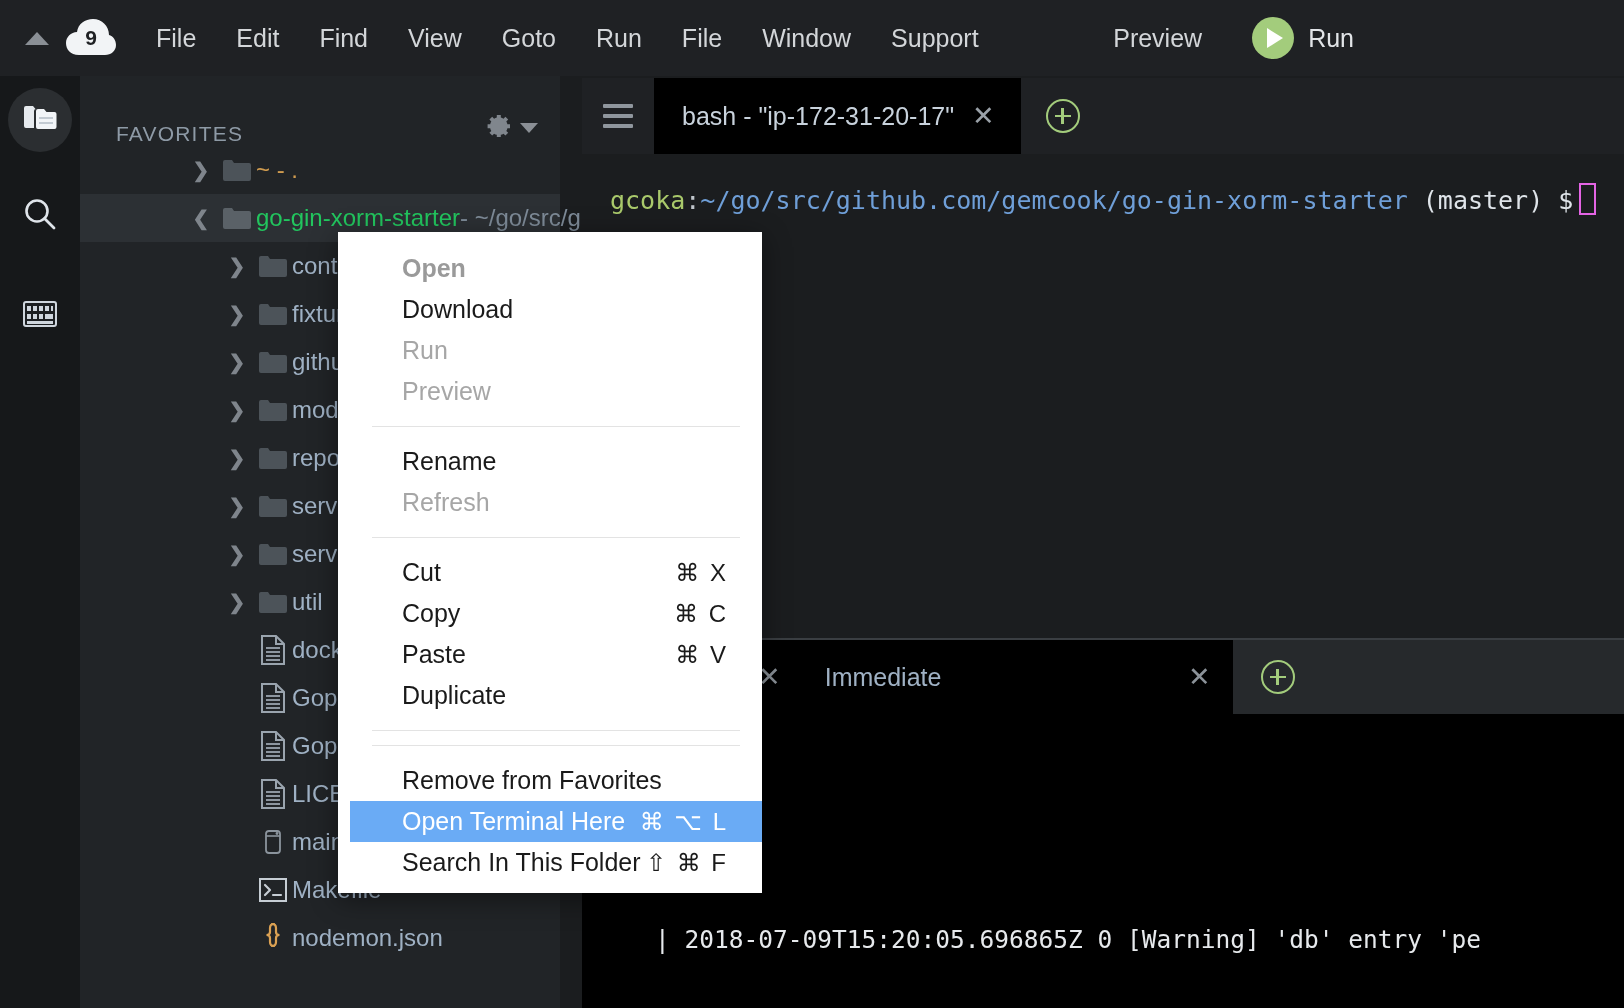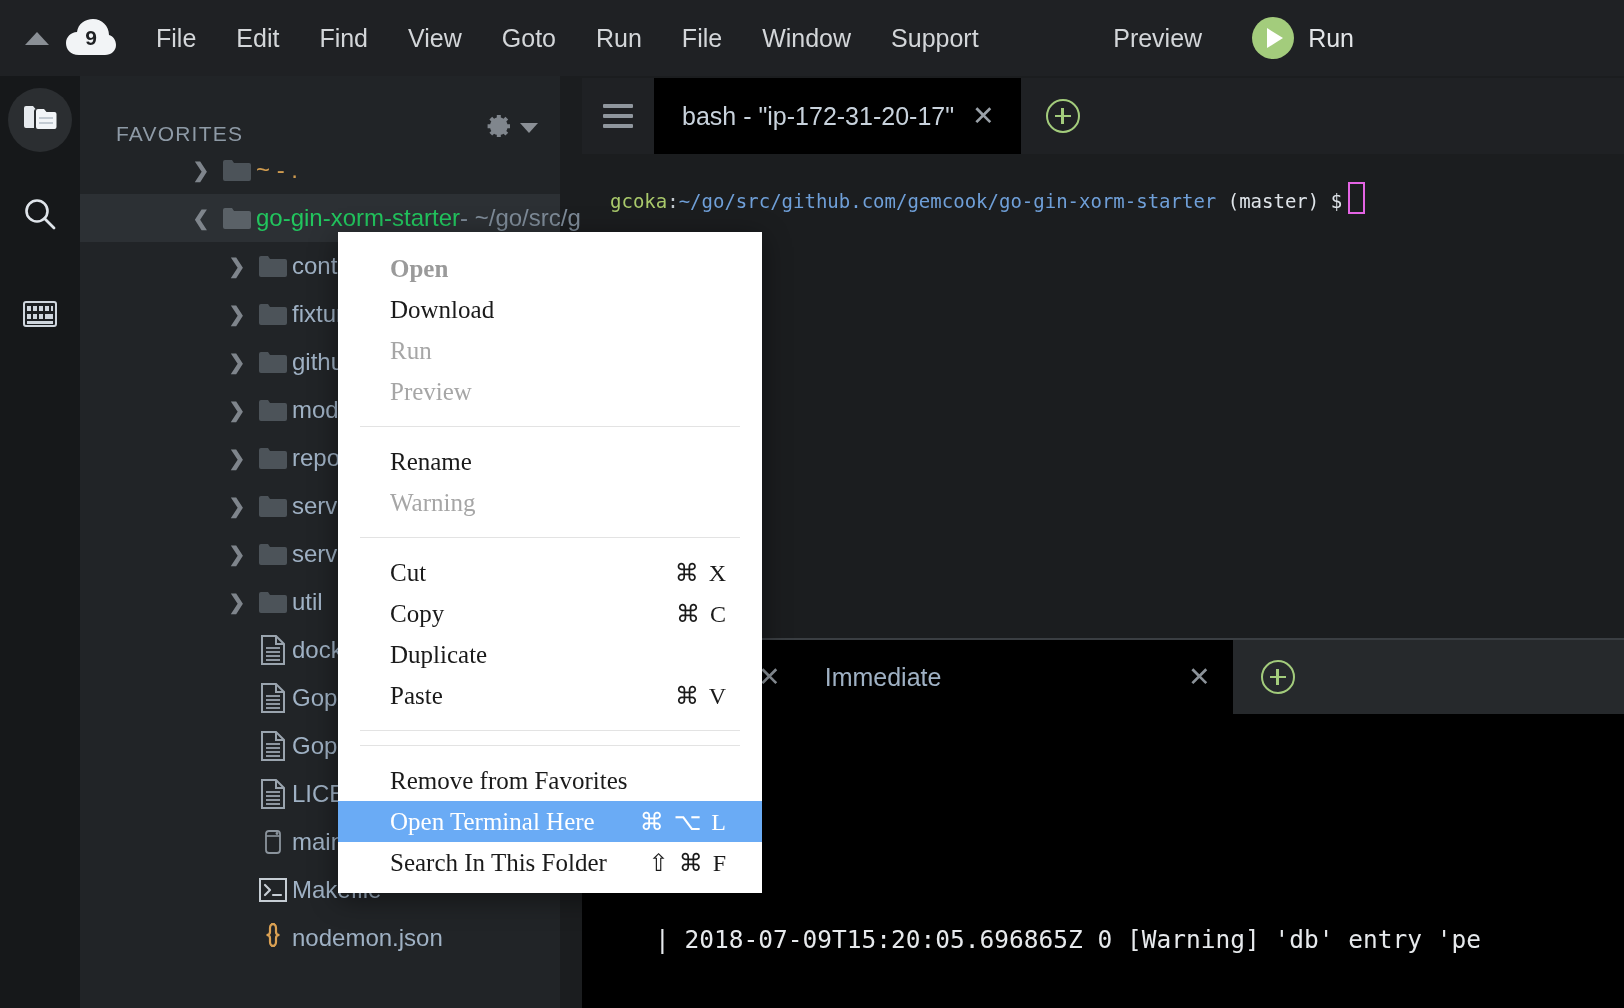--- a/index.html
+++ b/index.html
@@ -128,21 +128,21 @@
   }
   .plus-circ::before, .plus-circ::after {
     content: ""; position: absolute; background: #a3cc7c;
   }
   .plus-circ::before { left: 7px; right: 7px; top: 13.5px; height: 2.5px; }
   .plus-circ::after { top: 7px; bottom: 7px; left: 13.5px; width: 2.5px; }
   .ttab-fill { flex: 1; background: #1f2124; }
   .term-body {
     background: #1b1d1f; height: 484px; padding: 28px 0 0 28px;
     font-family: "DejaVu Sans Mono", "Liberation Mono", monospace;
-    font-size: 19px; line-height: 1.5; white-space: pre; overflow: hidden;
+    font-size: 25px; line-height: 1.5; white-space: pre; overflow: hidden;
   }
   .c-user { color: #a9c96b; }
   .c-colon { color: #c0c6cc; }
   .c-path { color: #6f9fd8; }
   .c-branch { color: #dfe4e9; }
   .cursor {
     display: inline-block; width: 17px; height: 32px;
     border: 2px solid #e464e4; vertical-align: -6px; margin-left: 6px;
   }
 
@@ -167,23 +167,22 @@
     font-family: "DejaVu Sans Mono", "Liberation Mono", monospace;
     font-size: 24.5px; line-height: 1.62; white-space: pre; overflow: hidden;
     color: #e6e9ec;
   }
 
   
   .ctxmenu {
     position: absolute; left: 338px; top: 232px; width: 424px;
     background: #ffffff;
     box-shadow: 0 6px 26px rgba(0,0,0,0.45);
-    padding: 16px 0 10px 0;
+    padding: 16px 0 10px 12px;
     z-index: 50;
-    font-family: Liberation Serif, serif;
   }
   .ctxitem {
     height: 41px; display: flex; align-items: center;
     padding: 0 34px 0 52px; font-size: 25px; color: #1a1a1a;
     white-space: nowrap;
   }
   .ctxitem.disabled { color: #a6a6a6; }
   .ctxitem.bold { font-weight: bold; color: #9a9a9a; }
   .ctxitem.highlight { background: #6aabf5; color: #ffffff; }
   .ctx-accel { margin-left: auto; font-size: 24px; letter-spacing: 2px; }
@@ -549,37 +548,37 @@
       <span>Run</span>
     </div>
     <div class="ctxitem disabled">
       <span>Preview</span>
     </div>
     <div class="ctxsep"></div>
     <div class="ctxitem">
       <span>Rename</span>
     </div>
     <div class="ctxitem disabled">
-      <span>Warning</span>
+      <span>Refresh</span>
     </div>
     <div class="ctxsep"></div>
     <div class="ctxitem">
       <span>Cut</span>
       <span class="ctx-accel">⌘ X</span>
     </div>
     <div class="ctxitem">
       <span>Copy</span>
       <span class="ctx-accel">⌘ C</span>
     </div>
     <div class="ctxitem">
-      <span>Duplicate</span>
-    </div>
-    <div class="ctxitem">
       <span>Paste</span>
       <span class="ctx-accel">⌘ V</span>
+    </div>
+    <div class="ctxitem">
+      <span>Duplicate</span>
     </div>
     <div class="ctxsep"></div>
     <div class="ctxsep"></div>
     <div class="ctxitem">
       <span>Remove from Favorites</span>
     </div>
     <div class="ctxitem highlight">
       <span>Open Terminal Here</span>
       <span class="ctx-accel">⌘ ⌥ L</span>
     </div>

